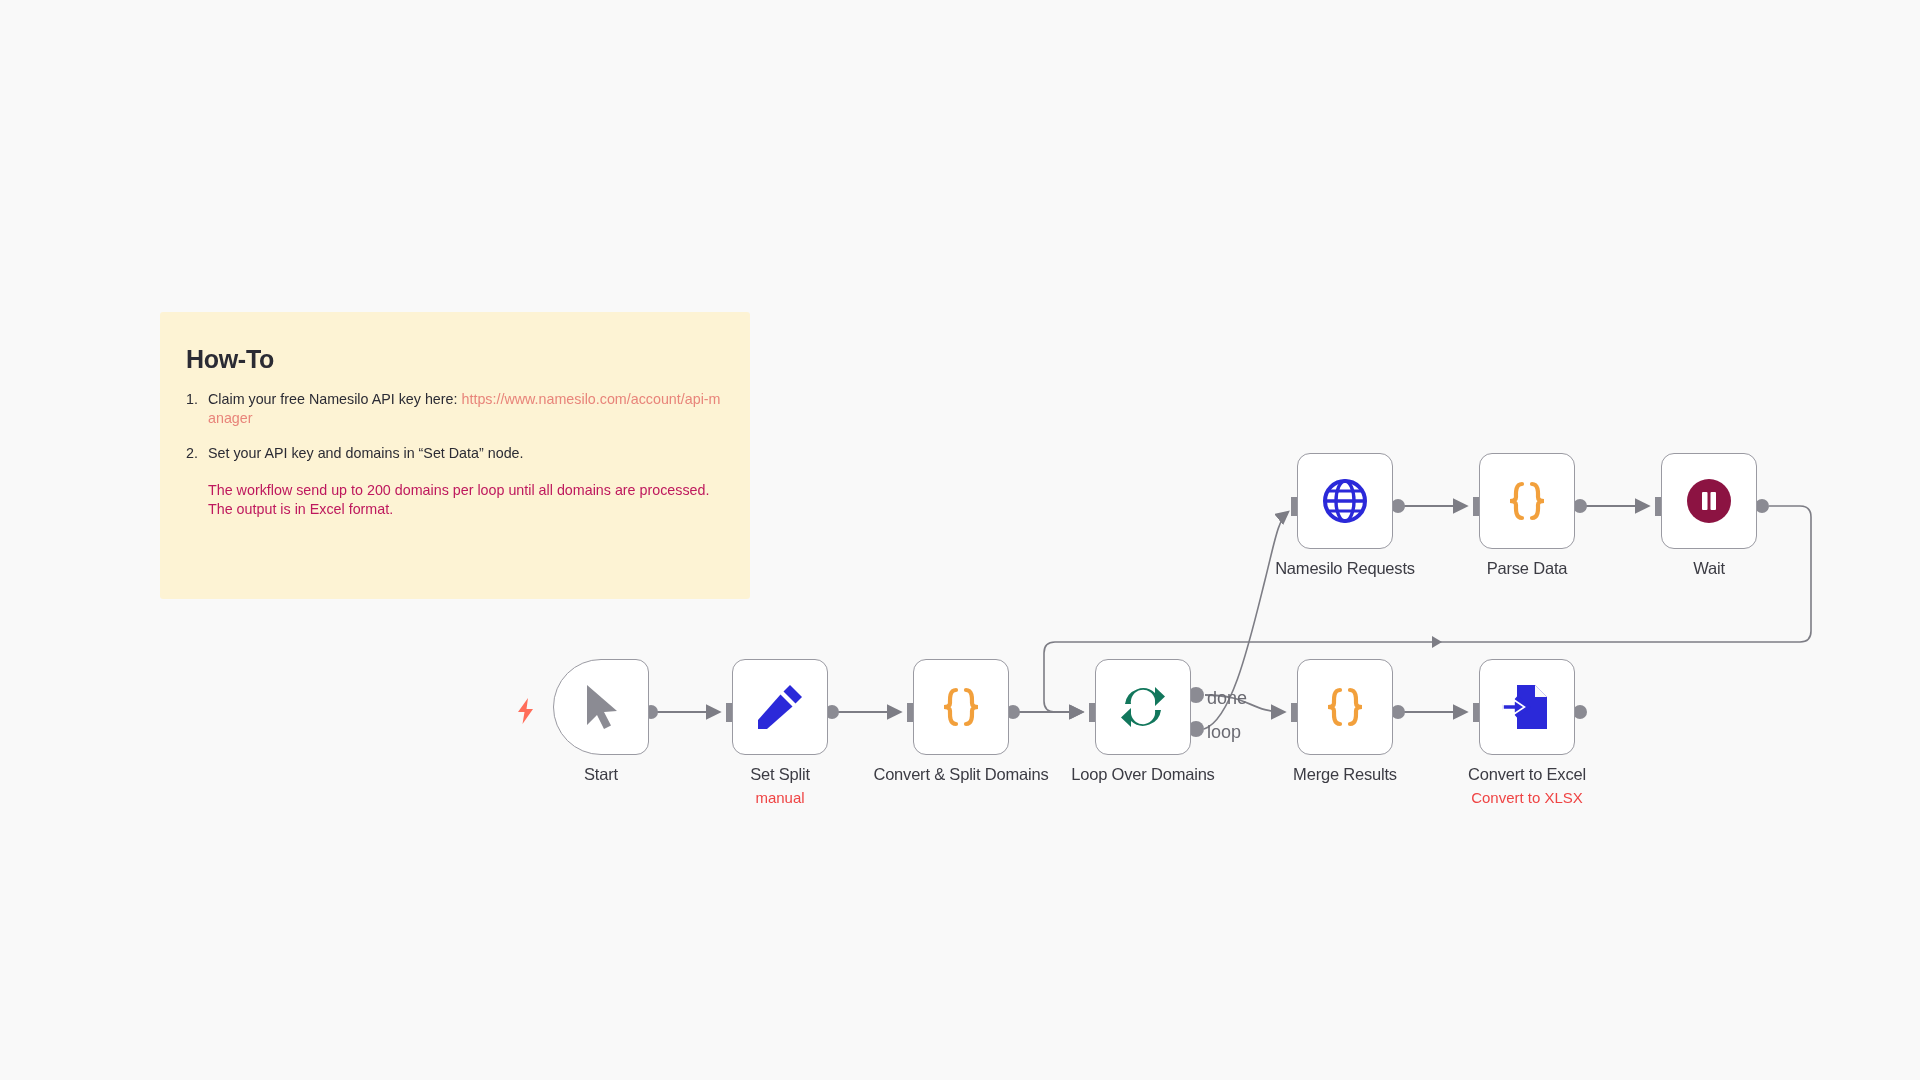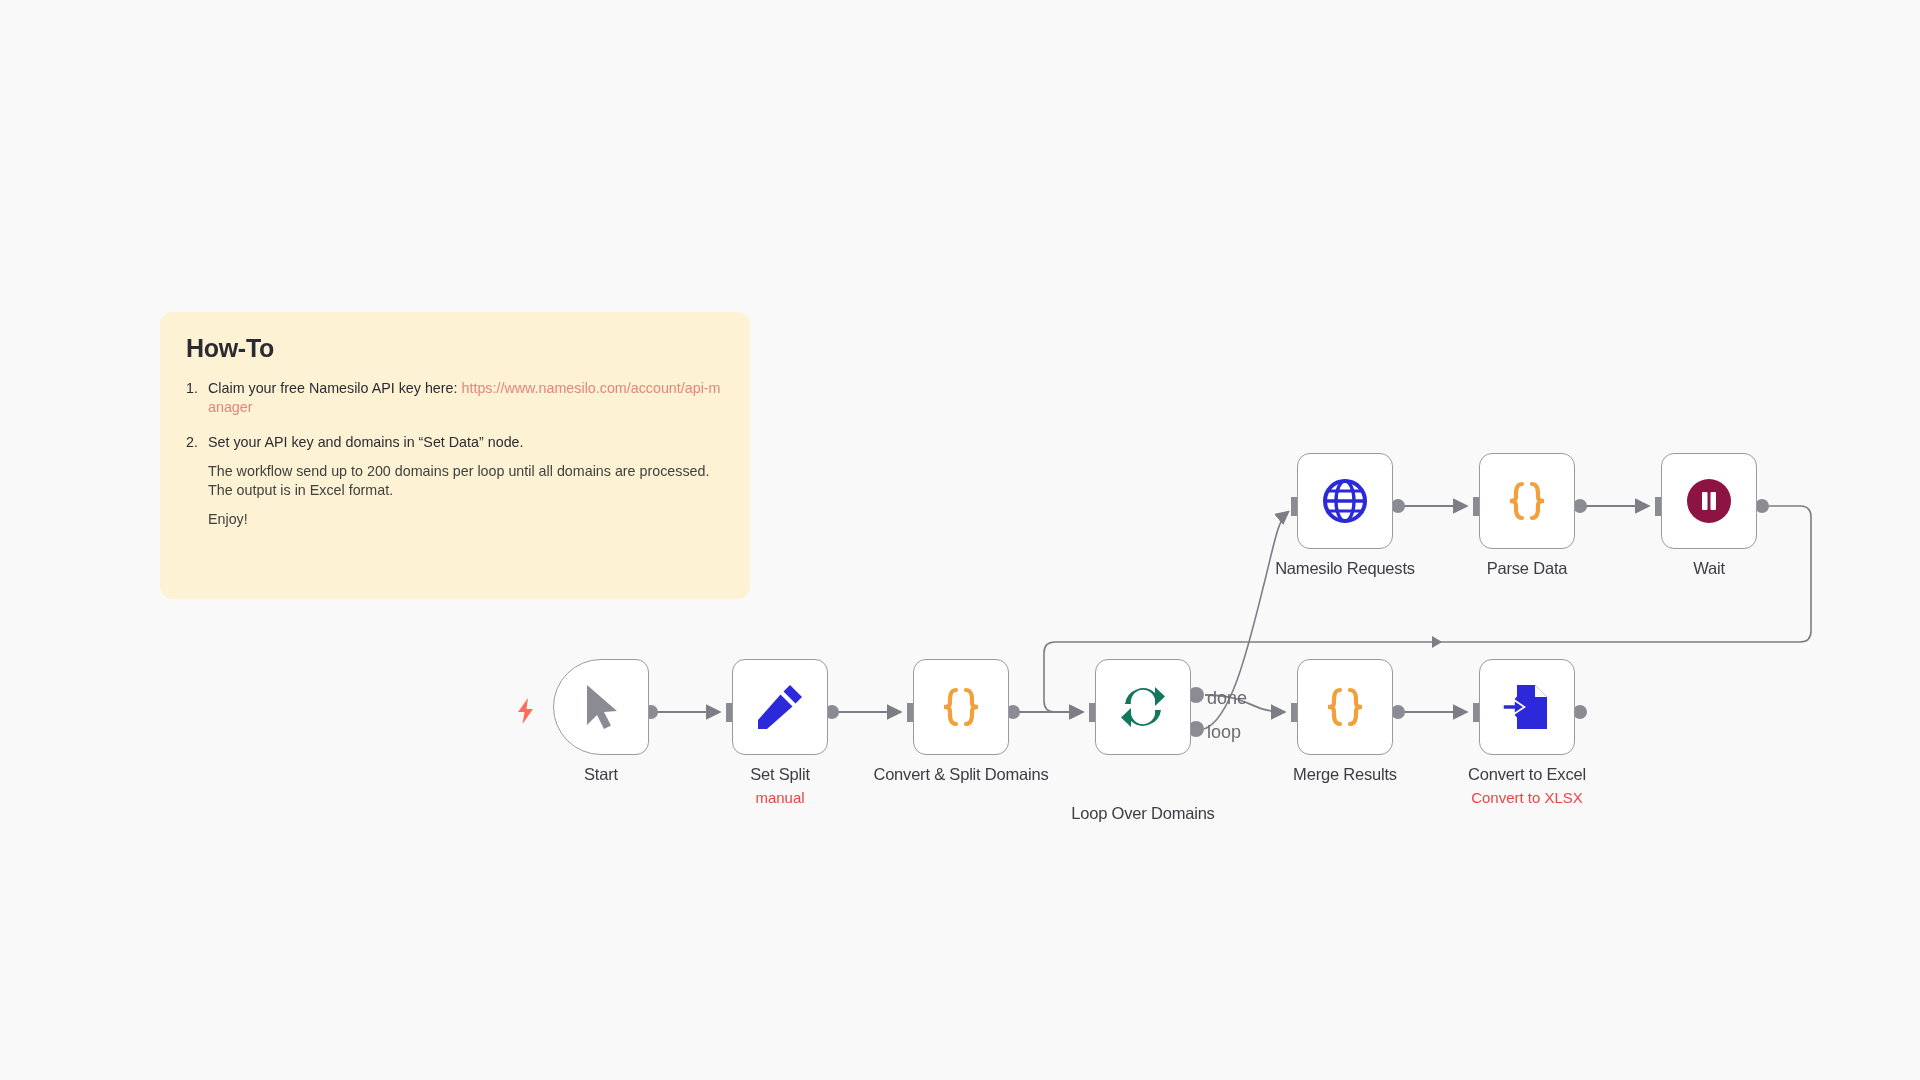--- a/index.html
+++ b/index.html
@@ -10,42 +10,42 @@
     overflow: hidden;
   }
   #canvas { position: relative; width: 1920px; height: 1080px; }
 
   
   .sticky {
     position: absolute;
     left: 160px; top: 312px;
     width: 590px; height: 287px;
     background: #FDF3D4;
-    border-radius: 12px;
-    padding: 22px 26px 18px 26px;
+    border-radius: 3px;
+    padding: 33px 26px 18px 26px;
   }
   .sticky-title {
     font-size: 25px; font-weight: bold; color: #2b2b34;
     letter-spacing: -0.3px;
     margin-bottom: 16px;
   }
   .sticky ol { list-style: none; }
   .sticky li {
     position: relative;
     font-size: 14.3px; line-height: 19px; color: #2b2b34;
     padding-left: 22px;
     margin-bottom: 16px;
   }
   .sticky li .num {
     position: absolute; left: 0; top: 0;
   }
   .sticky a { color: #e8847a; text-decoration: none; word-break: break-all; }
   .sticky .para {
-    font-size: 14.3px; line-height: 19px; color: #404040;
-    margin-top: 10px;
+    font-size: 14.3px; line-height: 19px; color: #be185d;
+    margin-top: 18px;
   }
 
   
   #edges { position: absolute; left: 0; top: 0; width: 1920px; height: 1080px; }
 
   
   .node {
     position: absolute;
     width: 96px; height: 96px;
     background: #fff;
@@ -96,21 +96,20 @@
 
   <div class="sticky">
     <div class="sticky-title">How-To</div>
     <ol>
       <li>
         <span class="num">1.</span><span>Claim your free Namesilo API key here: </span><a href="#">https://www.namesilo.com/account/api-manager</a>
       </li>
       <li>
         <span class="num">2.</span><span>Set your API key and domains in “Set Data” node.</span>
         <div class="para">The workflow send up to 200 domains per loop until all domains are processed. The output is in Excel format.</div>
-        <div class="para">Enjoy!</div>
       </li>
     </ol>
   </div>
 
   <svg id="edges">
     <defs>
       <marker id="arrow" markerWidth="9" markerHeight="9" refX="7.5" refY="4.5" orient="auto">
         <path d="M0,0 L9,4.5 L0,9 z" fill="#7d7d85"></path>
       </marker>
       <marker id="arrowL" markerWidth="9" markerHeight="9" refX="7.5" refY="4.5" orient="auto">
@@ -203,21 +202,21 @@
     </svg>
   </div>
   <div class="node-label" style="left:801px; top:765px;">Convert &amp; Split Domains</div>
 
   <div class="node" style="left:1095px; top:659px;">
     <svg class="icon" width="50" height="50" viewBox="0 0 50 50">
       <path d="M7 22 A18 18 0 0 1 37 11 L37 5 L47 14.5 L37 24 L37 18 A12 12 0 0 0 13 22 Z" fill="#12775c"></path>
       <path d="M43 28 A18 18 0 0 1 13 39 L13 45 L3 35.5 L13 26 L13 32 A12 12 0 0 0 37 28 Z" fill="#12775c"></path>
     </svg>
   </div>
-  <div class="node-label" style="left:983px; top:765px;margin-top:39px;">Loop Over Domains</div>
+  <div class="node-label" style="left:983px; top:765px;">Loop Over Domains</div>
   <div class="port-label" style="left:1207px; top:688px;">done</div>
   <div class="port-label" style="left:1207px; top:722px;">loop</div>
 
   <div class="node" style="left:1297px; top:659px;">
     <svg class="icon" width="50" height="50" viewBox="0 0 50 50">
       <path d="M20 8 C13 8 14 18 14 21 C14 24 11 25 8 25 C11 25 14 26 14 29 C14 32 13 42 20 42" fill="none" stroke="#f2a03c" stroke-width="4.2" stroke-linecap="round"></path>
       <path d="M30 8 C37 8 36 18 36 21 C36 24 39 25 42 25 C39 25 36 26 36 29 C36 32 37 42 30 42" fill="none" stroke="#f2a03c" stroke-width="4.2" stroke-linecap="round"></path>
     </svg>
   </div>
   <div class="node-label" style="left:1185px; top:765px;">Merge Results</div>

